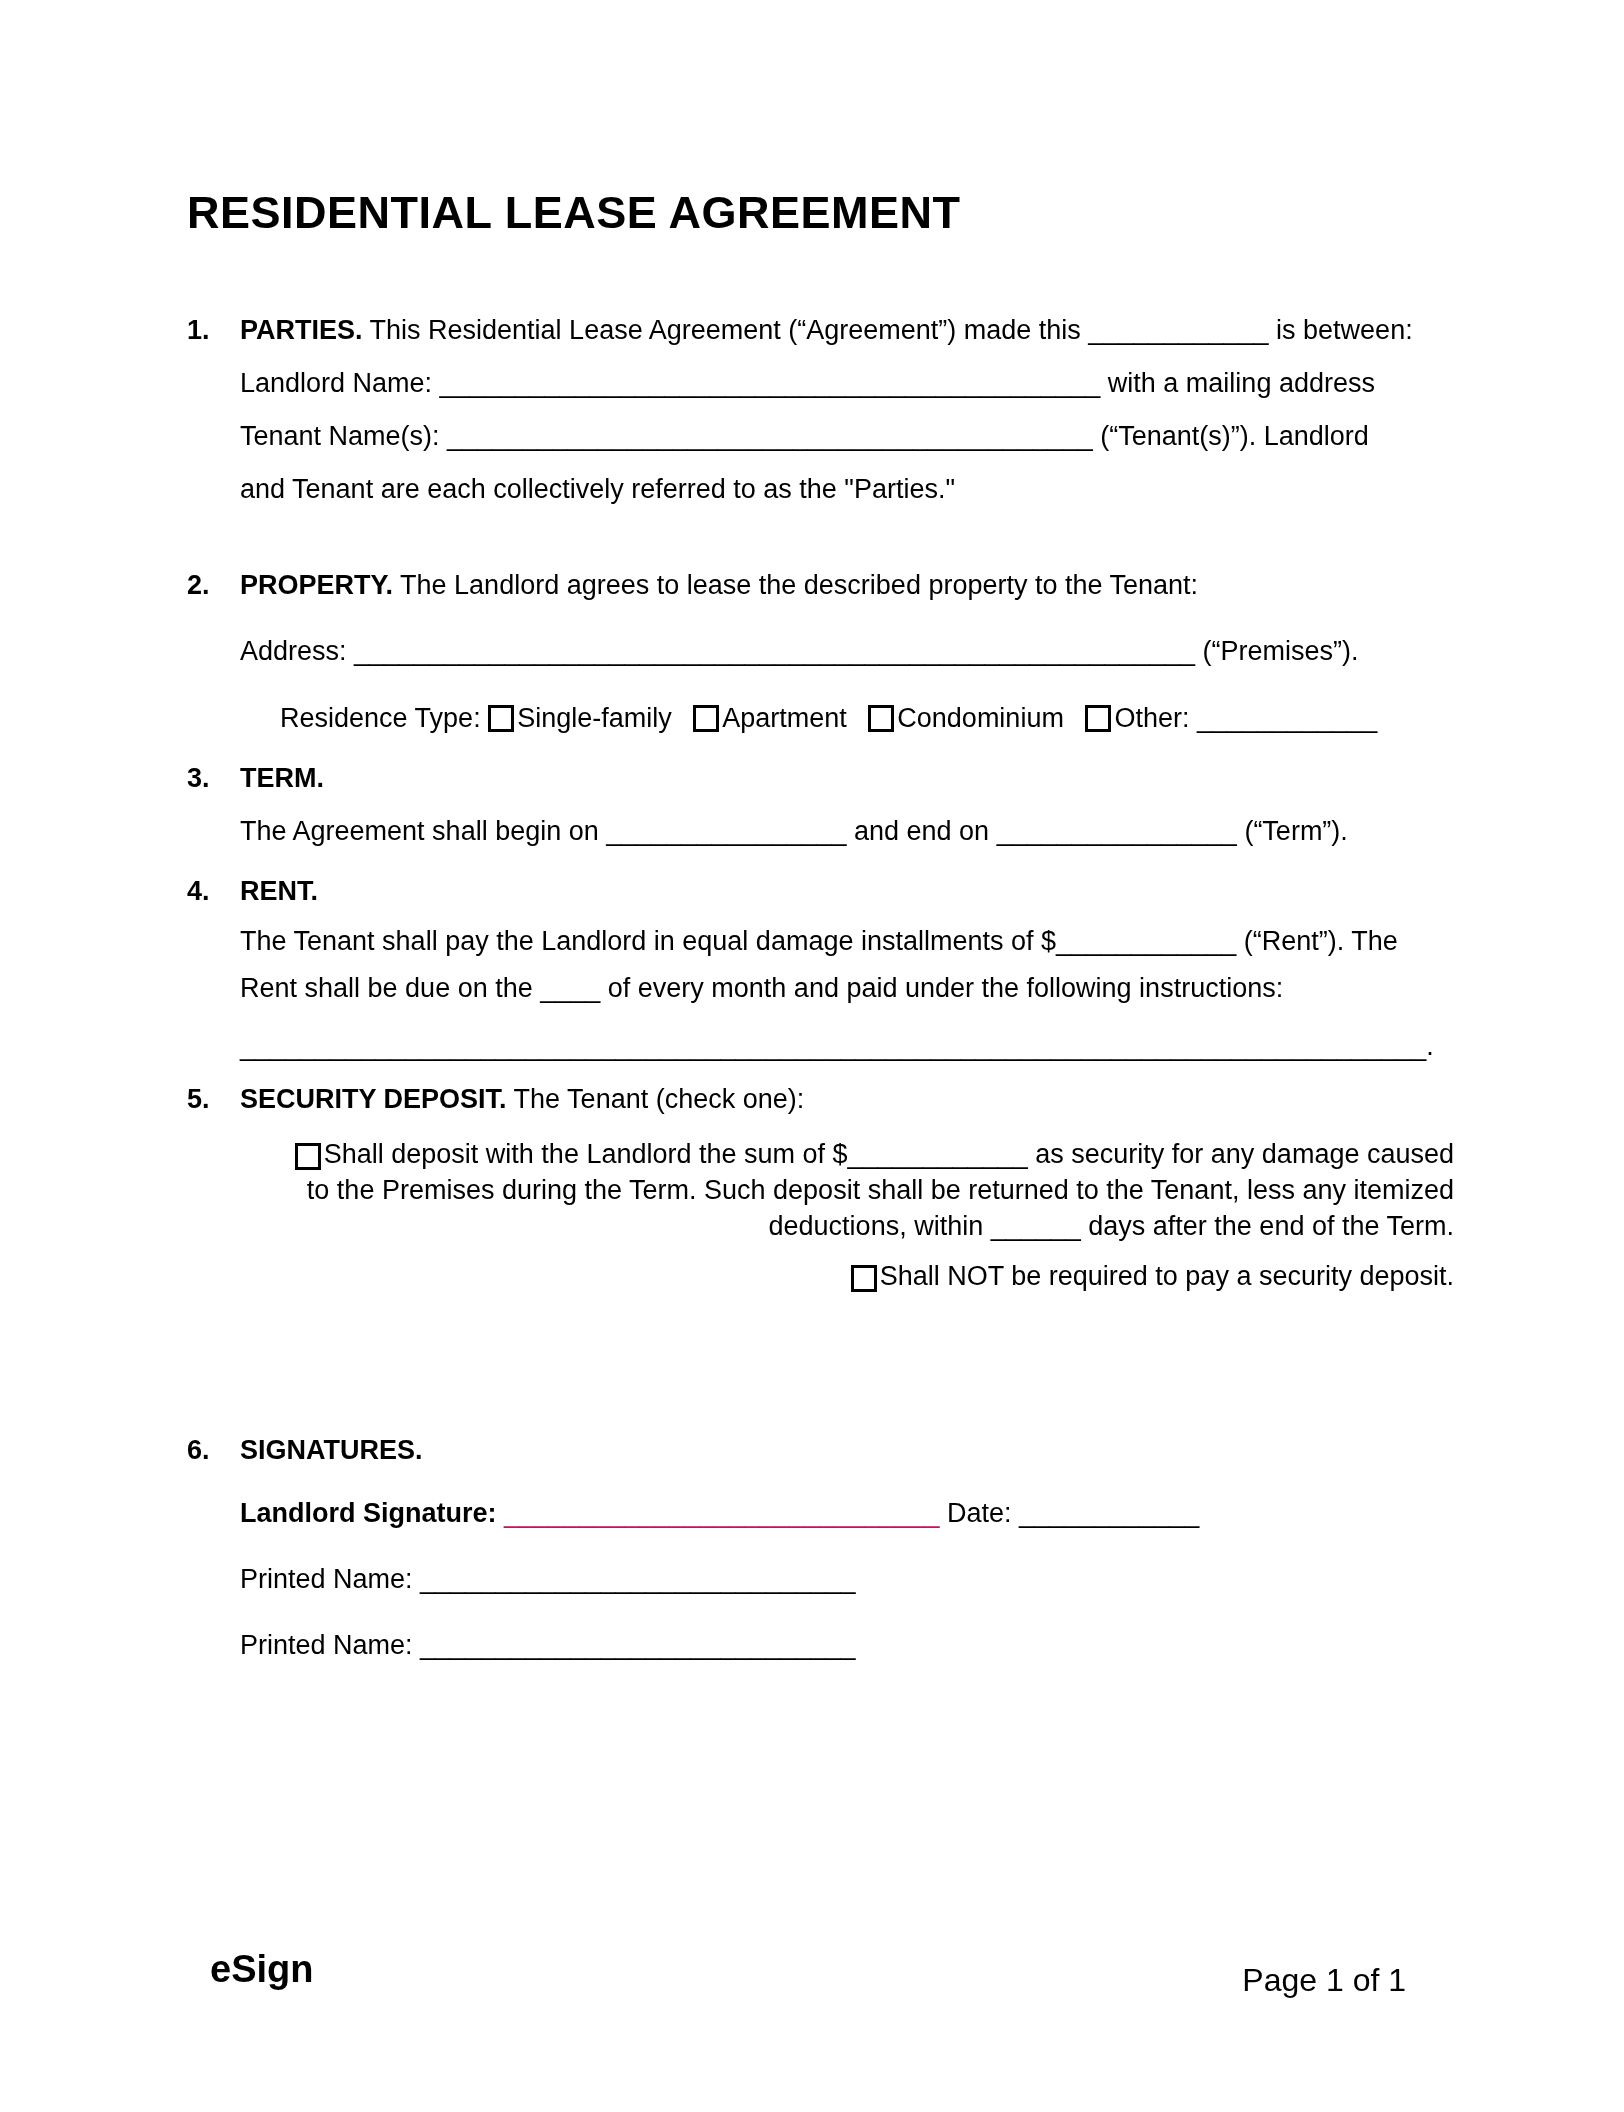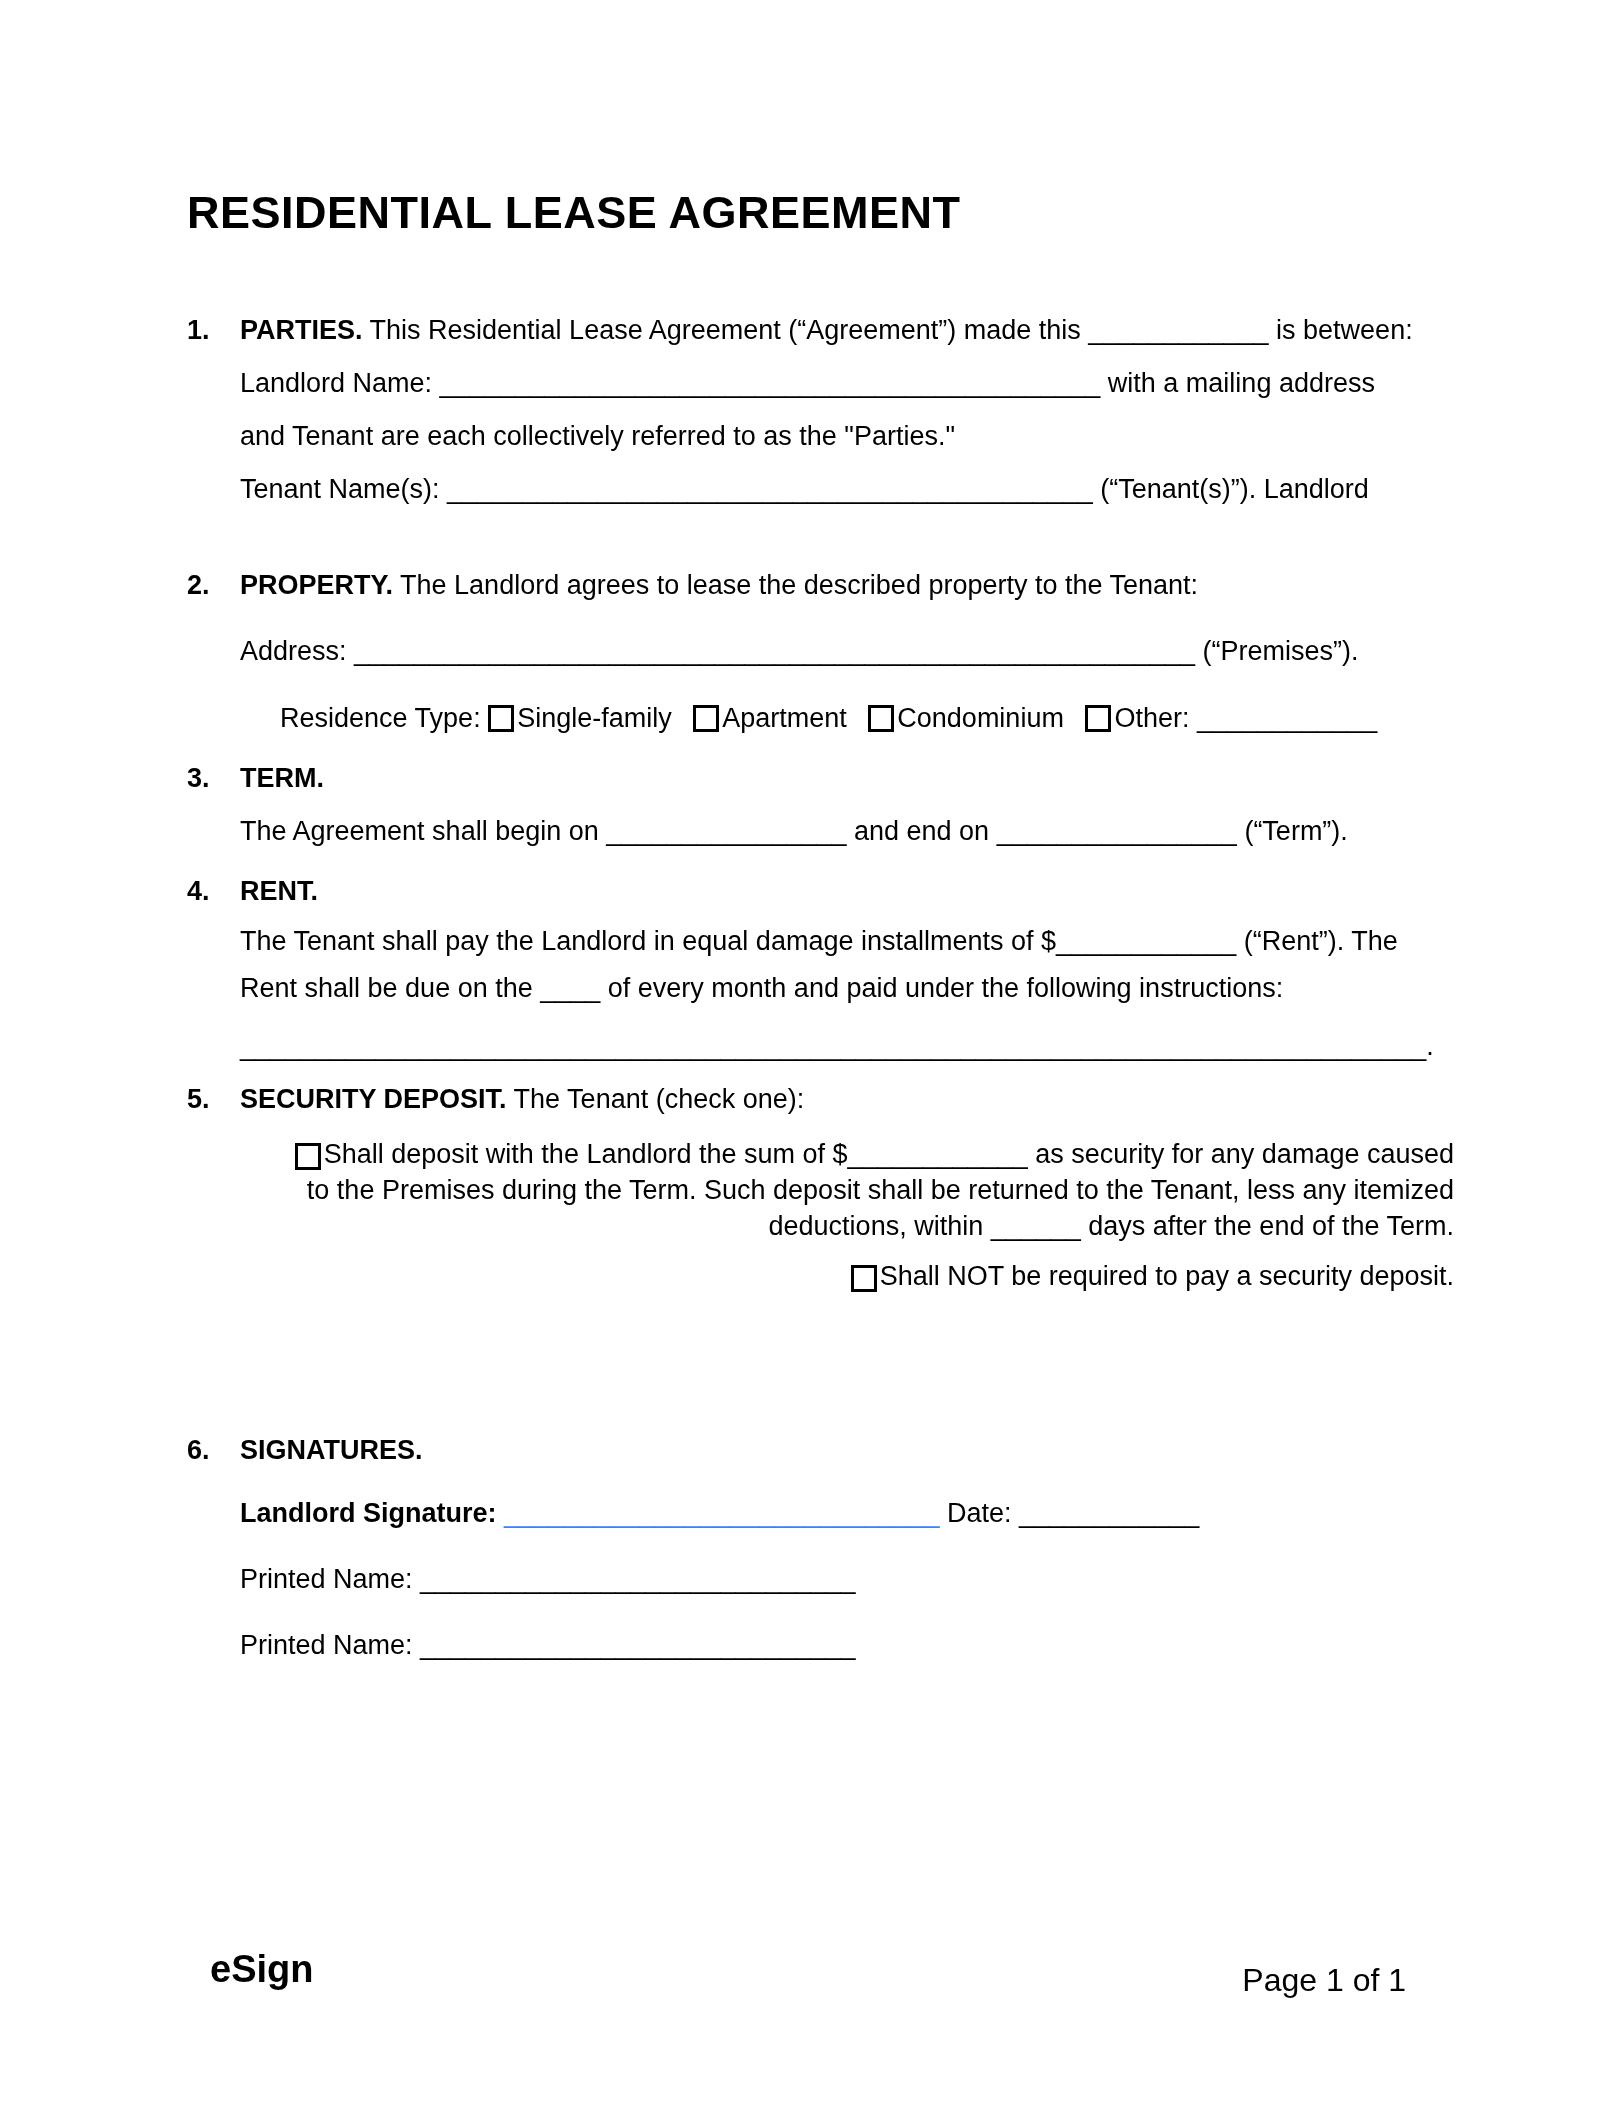--- a/index.html
+++ b/index.html
@@ -41,21 +41,21 @@
   .sec-sign     { margin-top:130px; }
   .checkbox {
     display:inline-block;
     width:26px; height:27px;
     border:3px solid #000;
     vertical-align:-5px;
     margin-right:3px;
     background:#fff;
   }
   .cb-gap { margin-left:14px; }
-  .blank-blue { color:#3b82f6; }
+  .blank-blue { color:#be185d; }
   .deposit-par { white-space:normal; }
   .deposit-par .checkbox { vertical-align:-7px; }
   .footer-brand {
     position:absolute; left:210px; top:1948px;
     font-weight:bold; font-size:38px;
   }
   .footer-page {
     position:absolute; right:218px; top:1962px;
     font-size:32px;
   }
@@ -66,22 +66,22 @@
 <div class="page">
   <div class="content">
 
     <div class="doc-title">RESIDENTIAL LEASE AGREEMENT</div>
 
     <div class="section sec-parties">
       <div class="sec-num">1.</div>
       <div class="sec-body">
         <div class="line"><span class="bold">PARTIES.</span> <span>This Residential Lease Agreement (“Agreement”) made this ____________ is between:</span></div>
         <div class="line">Landlord Name: ____________________________________________ with a mailing address</div>
+        <div class="line">Tenant Name(s): ___________________________________________ (“Tenant(s)”). Landlord</div>
         <div class="line">and Tenant are each collectively referred to as the "Parties."</div>
-        <div class="line">Tenant Name(s): ___________________________________________ (“Tenant(s)”). Landlord</div>
       </div>
     </div>
 
     <div class="section sec-property">
       <div class="sec-num">2.</div>
       <div class="sec-body">
         <div class="line"><span class="bold">PROPERTY.</span> <span>The Landlord agrees to lease the described property to the Tenant:</span></div>
         <div class="line mt13">Address: ________________________________________________________ (“Premises”).</div>
         <div class="line mt14">
           <span>Residence Type:</span>

